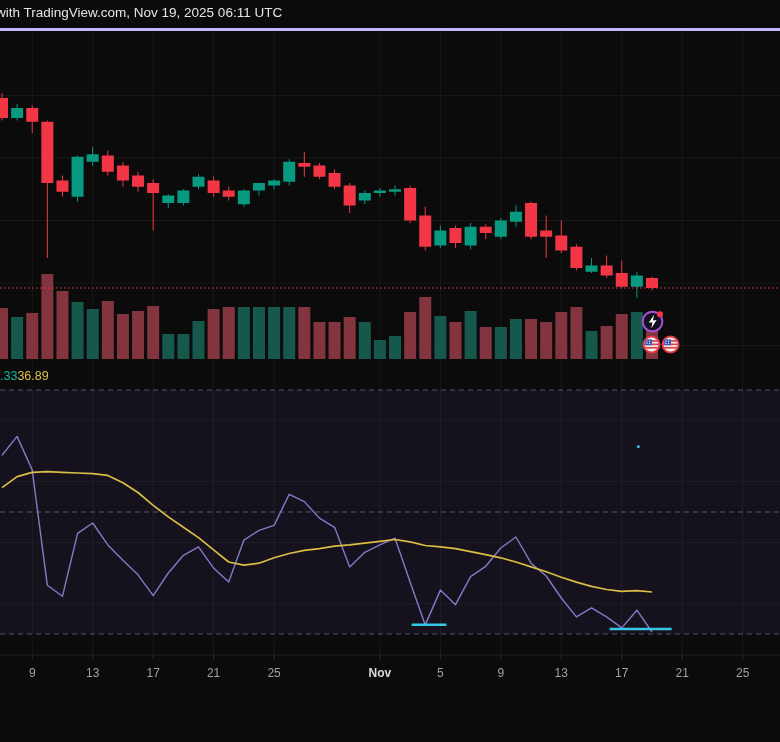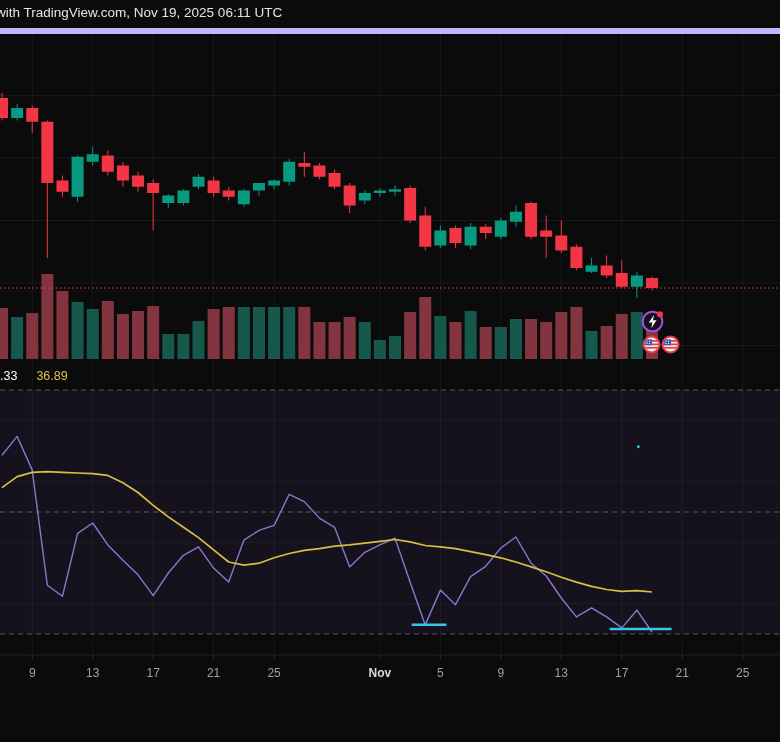--- a/index.html
+++ b/index.html
@@ -1,27 +1,27 @@
 <!DOCTYPE html>
 <html><head>
 <meta charset="utf-8">
 <style>
   html,body{margin:0;padding:0;background:#000;}
   .screen{position:relative;width:780px;height:742px;background:#0b0b0b;overflow:hidden;
           font-family:"Liberation Sans",sans-serif;}
-  .attr-bar{position:absolute;top:0;left:0;width:780px;height:28px;border-bottom:6px solid #c4b5fd;z-index:3;}
+  .attr-bar{position:absolute;top:0;left:0;width:780px;height:28px;border-bottom:3px solid #c4b5fd;z-index:3;}
   .attr-bar span{position:absolute;top:5px;left:-4px;font-size:13.5px;color:#e3e4e7;white-space:nowrap;}
   .sym-row{position:absolute;top:33px;left:1px;font-size:13.5px;color:#d6d9df;white-space:nowrap;z-index:3;}
   .sym-row .ohlc-k{margin-left:9px;}
   .sym-row .ohlc-v{color:#f23645;}
   .sym-row .chg{color:#f23645;margin-left:9px;}
   #chart-svg{position:absolute;top:0;left:0;z-index:1;}
   .rsi-labels{position:absolute;top:369px;left:0;font-size:12.5px;font-weight:500;z-index:3;white-space:nowrap;}
-  .rsi-labels .p{color:#ffffff;}
-  .rsi-labels .y{color:#ddc04a;margin-left:19px;}
+  .rsi-labels .p{color:#14b8a6;}
+  .rsi-labels .y{color:#ddc04a;margin-left:0;}
   #time-axis{position:absolute;top:666px;left:0;width:780px;height:18px;z-index:2;}
   #time-axis span{position:absolute;transform:translateX(-50%);font-size:12px;color:#9da0a8;}
   #time-axis span.major{color:#d7dade;font-weight:600;}
   .bottom-bar{position:absolute;top:687px;left:0;width:780px;height:55px;background:#1f1f20;z-index:4;}
   .logo{position:absolute;top:8px;left:-3px;font-size:25px;font-weight:700;color:#ececee;letter-spacing:-0.5px;}
   .evt{position:absolute;z-index:5;width:25px;height:25px;}
 </style>
 </head>
 <body>
 

